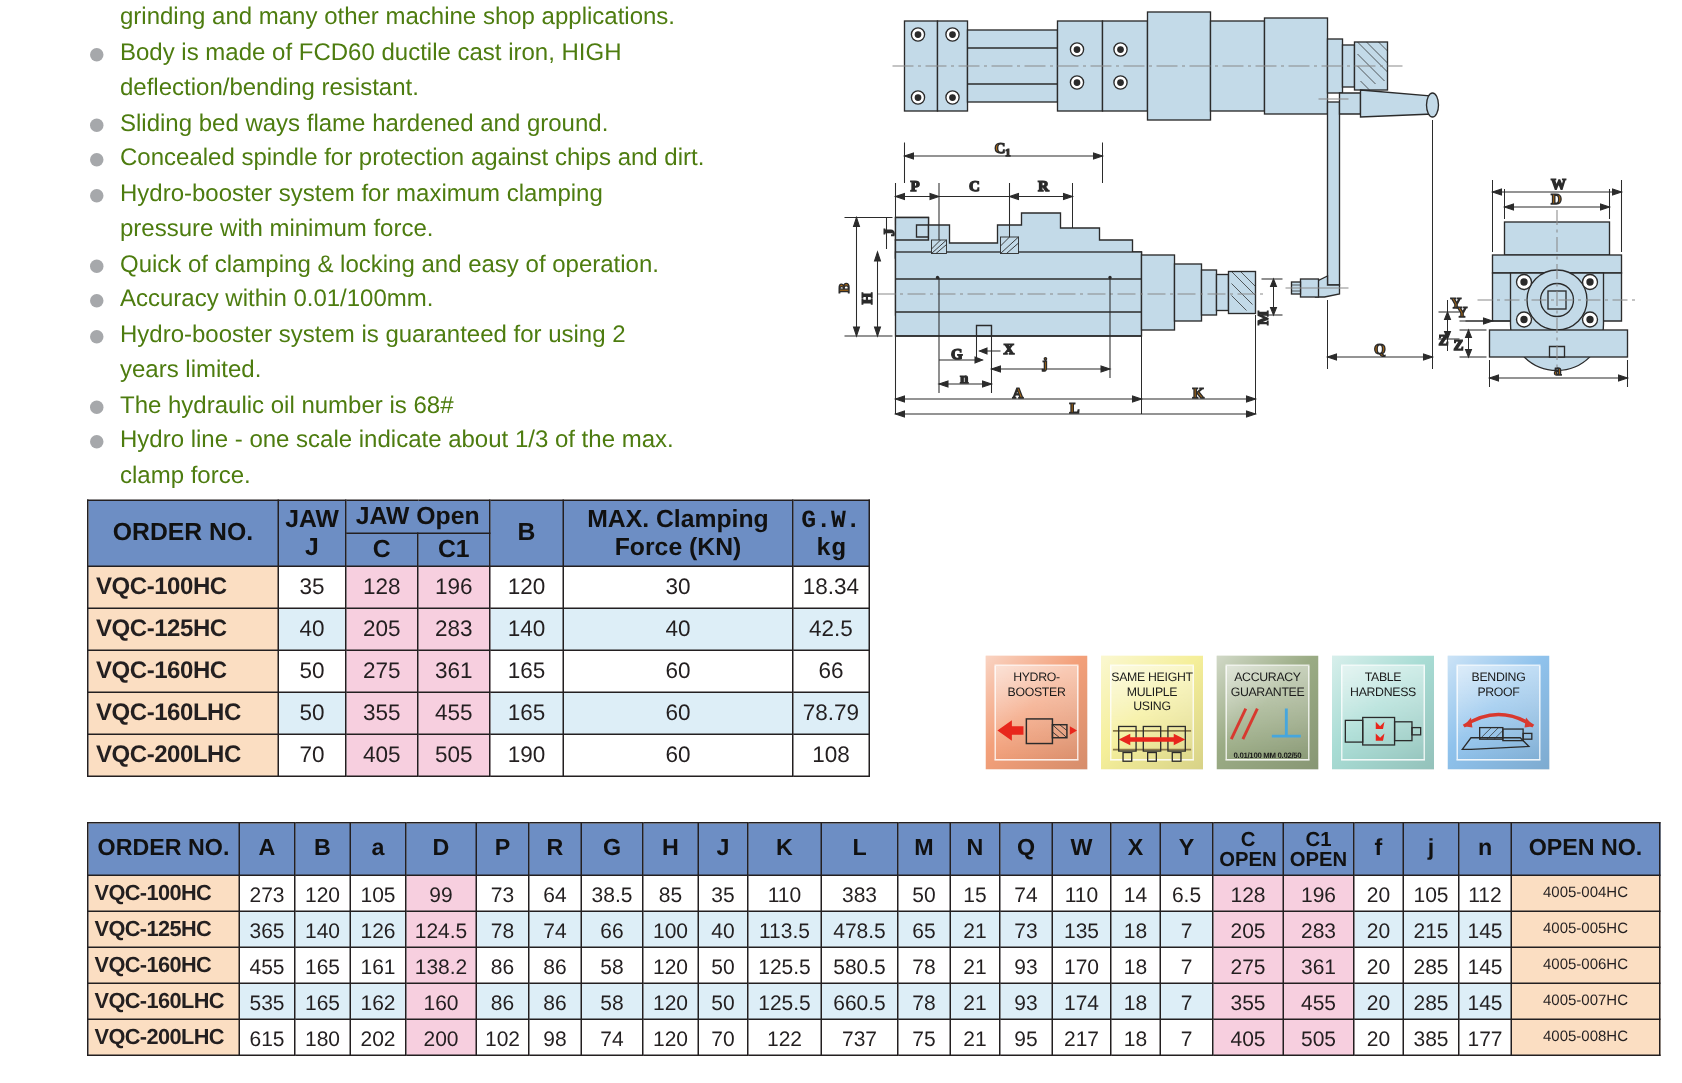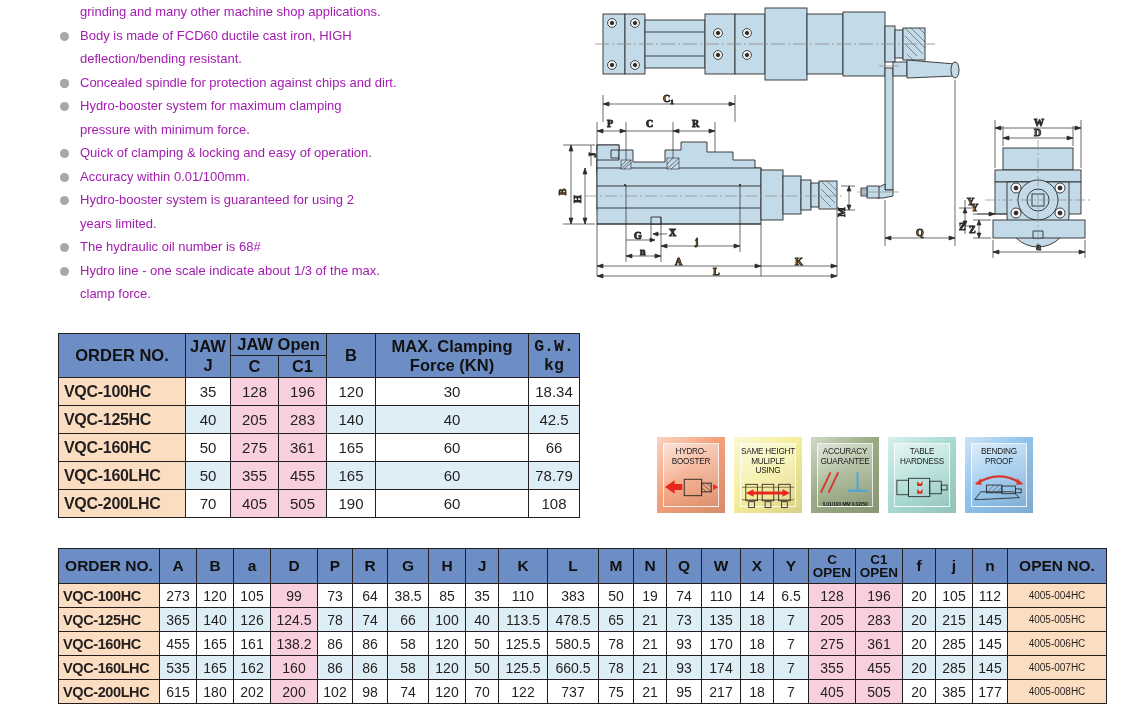--- a/index.html
+++ b/index.html
@@ -6,21 +6,21 @@
   body{
     width:1121px;height:722px;background:#ffffff;
     font-family:"Liberation Sans",sans-serif;
     position:relative;overflow:hidden;color:#1a1a1a;
   }
   .abs{position:absolute;}
 
   
   #features{left:58px;top:0px;width:545px;}
   .feat-line{
-    font-size:13px;line-height:23.5px;color:#a21caf;
+    font-size:16px;line-height:23.5px;color:#4d7c0f;
     position:relative;padding-left:22px;white-space:nowrap;
   }
   .feat-line.cont{padding-left:22px;}
   .feat-bullet{
     position:absolute;left:2px;top:8px;width:9px;height:9px;border-radius:50%;
     background:#a6a8ab;
   }
 
   
   table{border-collapse:collapse;}
@@ -77,21 +77,21 @@
   .dimlabel-dark{font-family:"Liberation Serif",serif;font-weight:bold;
     font-size:10px;fill:#2a2a2a;}
 </style>
 </head>
 <body>
 
 <div class="abs" id="features">
     <div class="feat-line cont"><span>grinding and many other machine shop applications.</span></div>
     <div class="feat-line"><span class="feat-bullet"></span><span>Body is made of FCD60 ductile cast iron, HIGH</span></div>
     <div class="feat-line cont"><span>deflection/bending resistant.</span></div>
-    <div class="feat-line"><span class="feat-bullet"></span></div>
+    <div class="feat-line"><span class="feat-bullet"></span><span>Sliding bed ways flame hardened and ground.</span></div>
     <div class="feat-line"><span class="feat-bullet"></span><span>Concealed spindle for protection against chips and dirt.</span></div>
     <div class="feat-line"><span class="feat-bullet"></span><span>Hydro-booster system for maximum clamping</span></div>
     <div class="feat-line cont"><span>pressure with minimum force.</span></div>
     <div class="feat-line"><span class="feat-bullet"></span><span>Quick of clamping &amp; locking and easy of operation.</span></div>
     <div class="feat-line"><span class="feat-bullet"></span><span>Accuracy within 0.01/100mm.</span></div>
     <div class="feat-line"><span class="feat-bullet"></span><span>Hydro-booster system is guaranteed for using 2</span></div>
     <div class="feat-line cont"><span>years limited.</span></div>
     <div class="feat-line"><span class="feat-bullet"></span><span>The hydraulic oil number is 68#</span></div>
     <div class="feat-line"><span class="feat-bullet"></span><span>Hydro line - one scale indicate about 1/3 of the max.</span></div>
     <div class="feat-line cont"><span>clamp force.</span></div>
@@ -213,21 +213,21 @@
           <td class="c-white">105</td>
           <td class="c-pink">99</td>
           <td class="c-white">73</td>
           <td class="c-white">64</td>
           <td class="c-white">38.5</td>
           <td class="c-white">85</td>
           <td class="c-white">35</td>
           <td class="c-white">110</td>
           <td class="c-white">383</td>
           <td class="c-white">50</td>
-          <td class="c-white">19</td>
+          <td class="c-white">15</td>
           <td class="c-white">74</td>
           <td class="c-white">110</td>
           <td class="c-white">14</td>
           <td class="c-white">6.5</td>
           <td class="c-pink">128</td>
           <td class="c-pink">196</td>
           <td class="c-white">20</td>
           <td class="c-white">105</td>
           <td class="c-white">112</td>
           <td class="codecell">4005-004HC</td>

